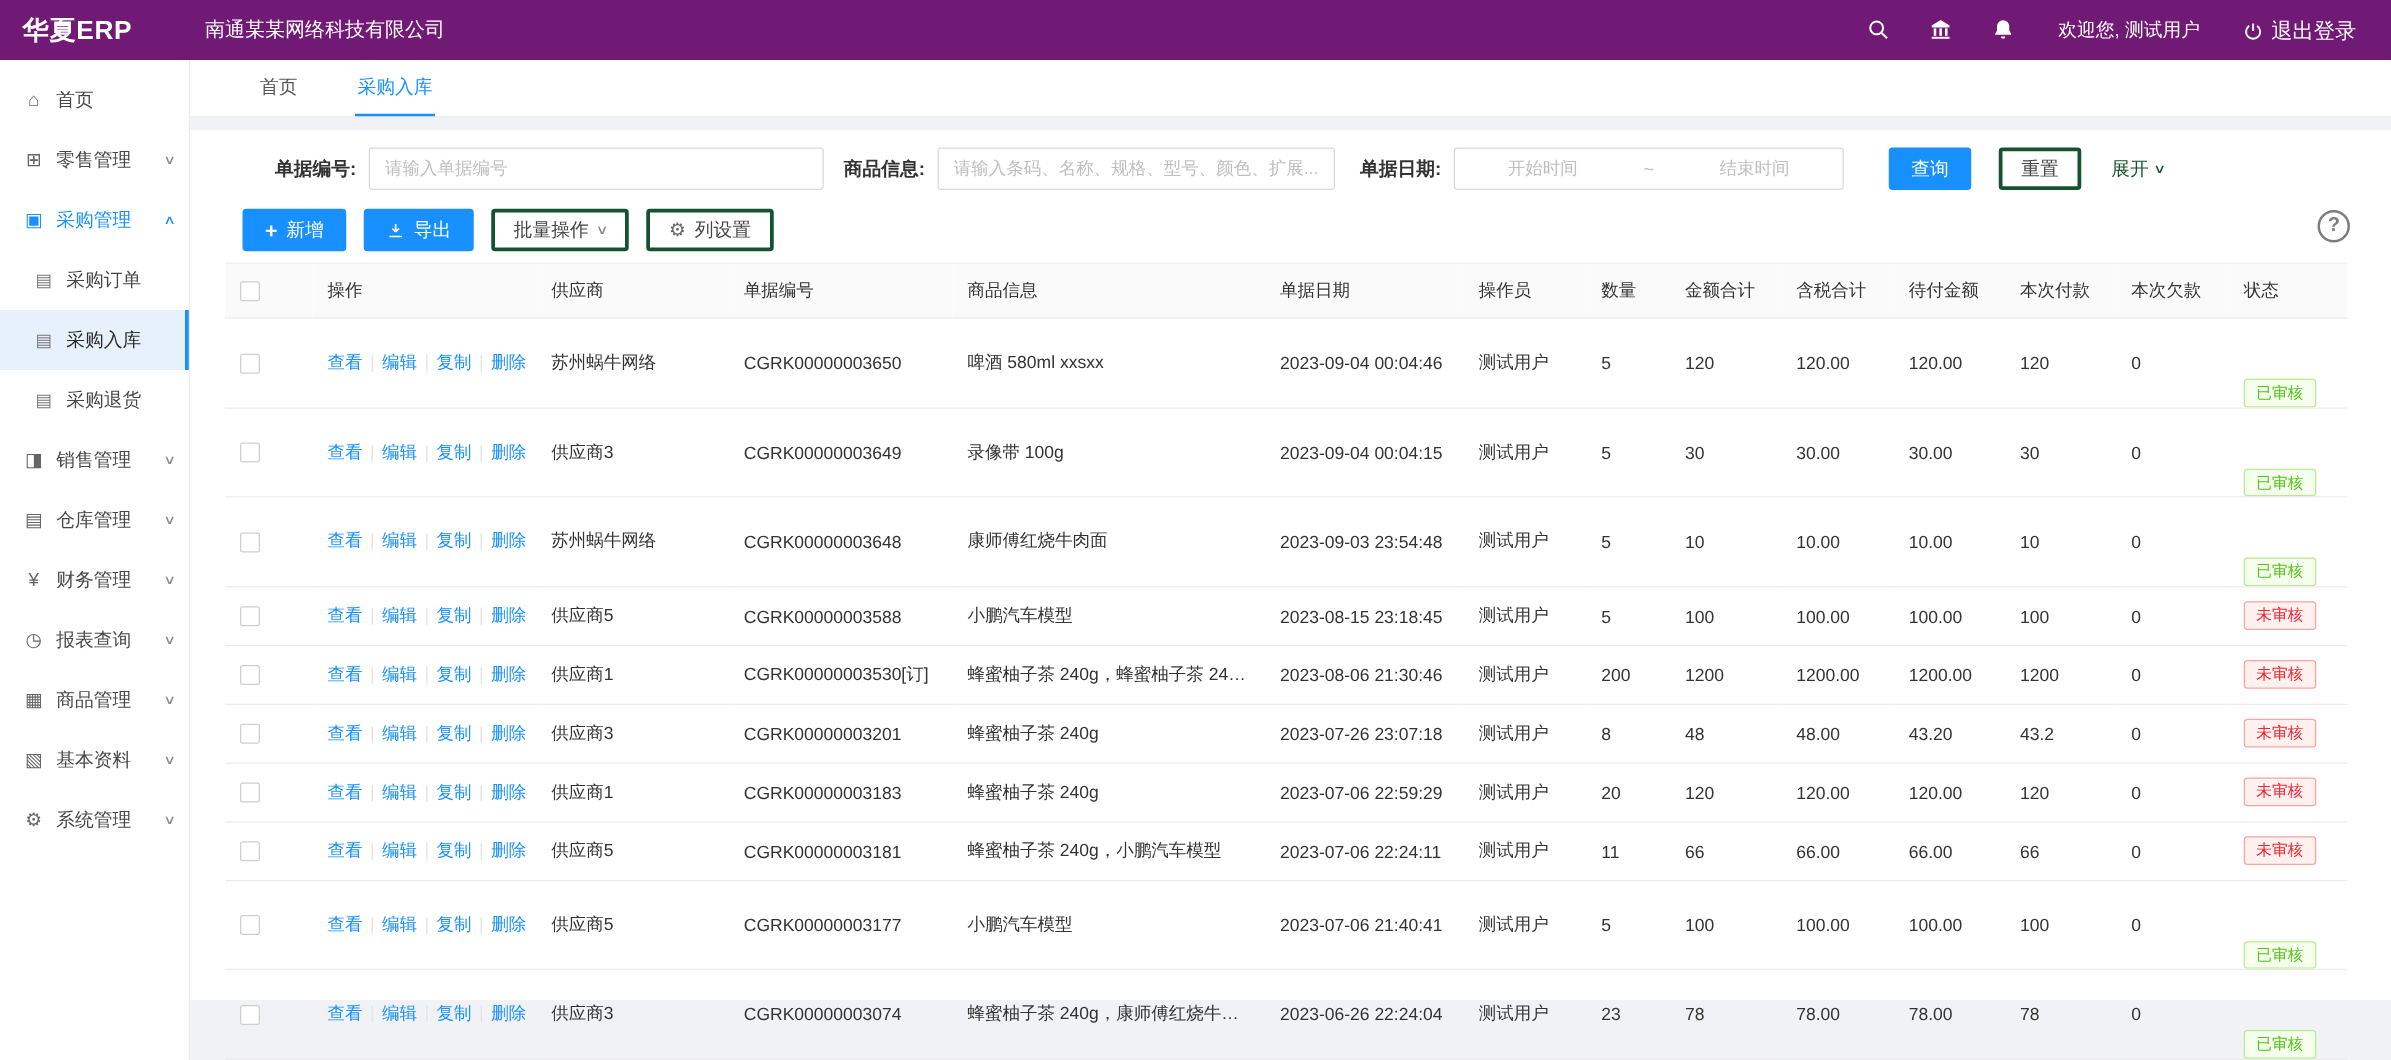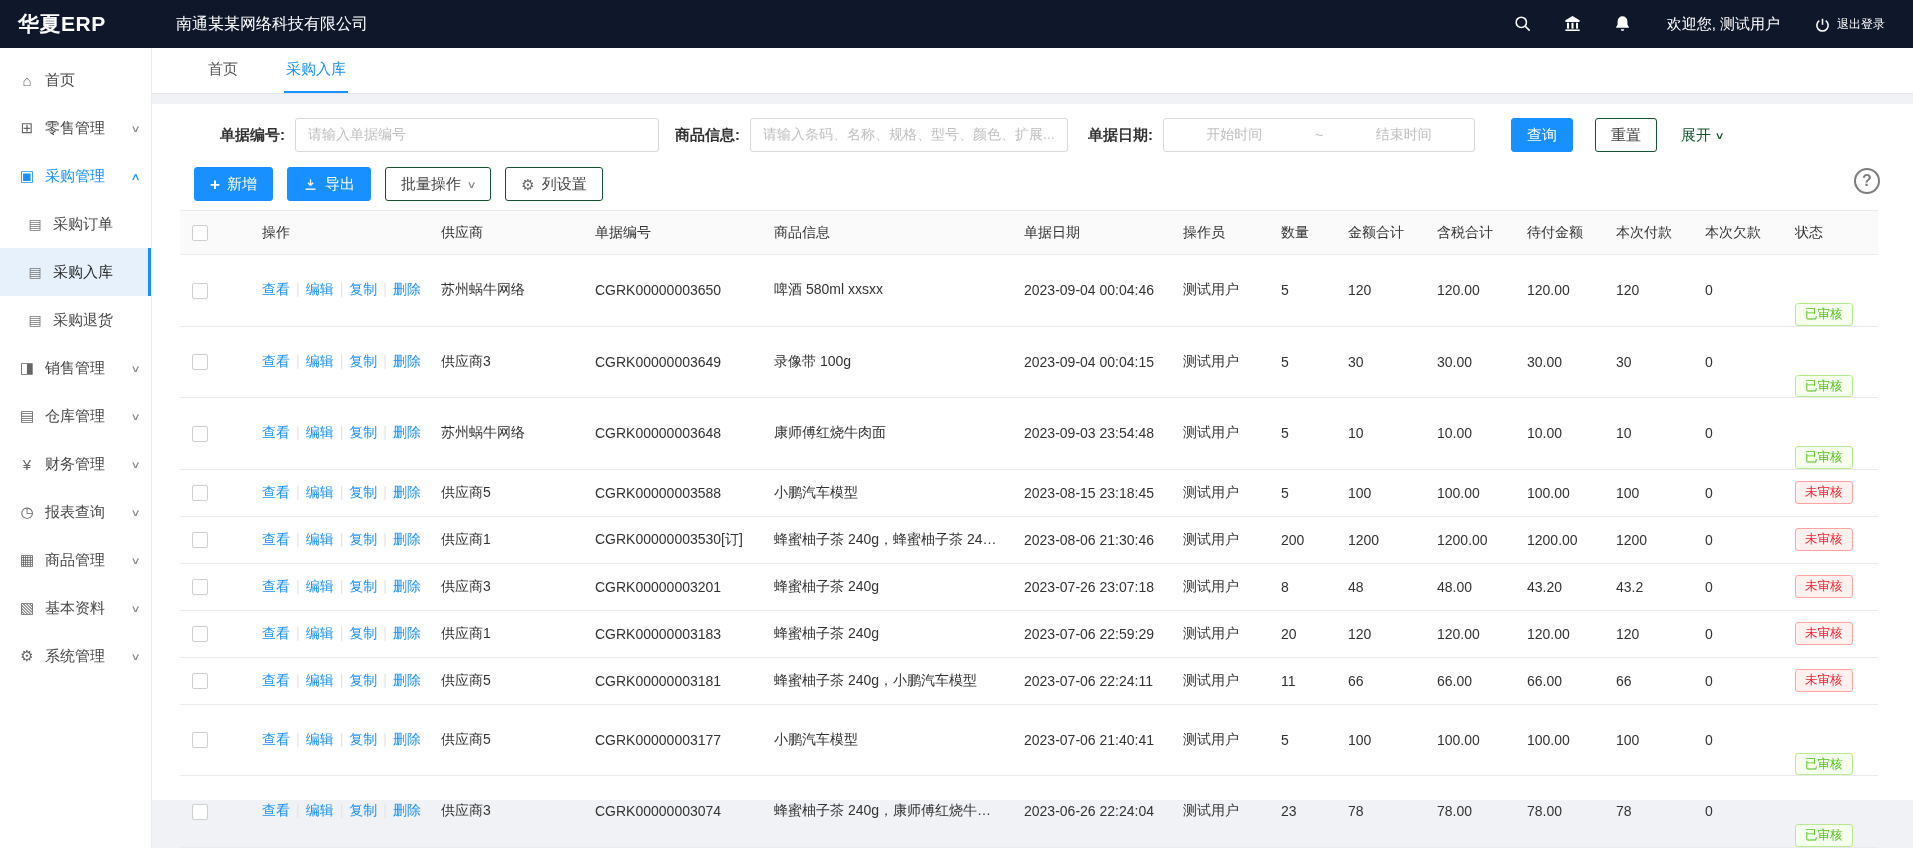--- a/index.html
+++ b/index.html
@@ -1,27 +1,27 @@
 <!DOCTYPE html>
 <html><head>
 <meta charset="utf-8">
 <style>
   * { margin:0; padding:0; box-sizing:border-box; }
   html,body { width:1913px; height:848px; overflow:hidden;
     font-family:"Liberation Sans","DejaVu Sans",sans-serif; color:#333; background:#f0f2f5; }
 
   
-  .topbar { height:48px; background:#0f172a; display:flex; align-items:center; color:#fff; }
+  .topbar { height:48px; background:#701a75; display:flex; align-items:center; color:#fff; }
   .logo { width:152px; padding-left:18px; font-size:21px; font-weight:700; letter-spacing:.5px; flex:none; }
-  .company { font-size:16px; font-weight:500; margin-left:24px; }
+  .company { font-size:16px; font-weight:500; margin-left:12px; }
   .topbar-right { margin-left:auto; display:flex; align-items:center; padding-right:28px; }
   .hicon { display:inline-flex; width:20px; height:20px; margin-left:30px; cursor:pointer; }
   .hicon svg { width:19px; height:19px; }
   .welcome { font-size:15px; margin-left:34px; }
-  .logoutwrap { display:flex; align-items:flex-start; margin-left:34px; font-size:12px; cursor:pointer; }
+  .logoutwrap { display:flex; align-items:center; margin-left:34px; font-size:17px; cursor:pointer; }
   .logoutwrap .hicon { margin-left:0; margin-right:6px; width:17px; height:17px; }
 
   
   .layout { display:flex; height:800px; }
   .sidebar { width:152px; flex:none; background:#fff; border-right:1px solid #ececec; padding-top:8px; }
   .menu-item { height:48px; display:flex; align-items:center; padding:0 12px 0 18px; font-size:15px; color:#474747; cursor:pointer; }
   .micon { width:18px; margin-right:9px; font-size:15px; color:#666; text-align:center; flex:none; }
   .mlabel { white-space:nowrap; }
   .chev { margin-left:auto; font-size:10px; color:#8a8a8a; transform:scaleX(1.4); }
   .menu-item.active-parent, .menu-item.active-parent .micon, .menu-item.active-parent .chev { color:#1890ff; }
@@ -40,21 +40,21 @@
 
   
   .filter-row { display:flex; align-items:center; padding-top:14px; margin-left:40px; }
   .flabel { font-size:15px; font-weight:700; color:#333; margin-right:10px; white-space:nowrap; }
   .finput { height:34px; border:1px solid #d9d9d9; border-radius:3px; background:#fff;
     display:flex; align-items:center; padding:0 12px; cursor:text; }
   .ph { color:#bfbfbf; font-size:14px; white-space:nowrap; overflow:hidden; }
   .w-bill { width:364px; margin-right:16px; }
   .w-prod { width:318px; margin-right:20px; }
   .w-date { width:312px; justify-content:space-around; padding:0 16px; margin-right:36px; }
-  .btn { height:34px; padding:0 15px; border:1px solid #14532d; background:#fff; border-radius:3px;
+  .btn { height:34px; padding:0 15px; border:3px solid #14532d; background:#fff; border-radius:3px;
     font-size:15px; color:#444; display:inline-flex; align-items:center; gap:7px; cursor:pointer;
     font-family:inherit; white-space:nowrap; }
   .btn.primary { background:#1890ff; border-color:#1890ff; color:#fff; }
   .filter-row .btn + .btn { margin-left:22px; }
   .expand-link { color:#14532d; font-size:15px; margin-left:24px; cursor:pointer; display:inline-flex; align-items:center; gap:5px; }
   .chev-inline { font-size:10px; transform:scaleX(1.4); }
   .chev-dark { font-size:10px; color:#888; transform:scaleX(1.4); }
 
   
   .toolbar { display:flex; align-items:center; gap:14px; margin:15px 0 0 14px; position:relative; height:34px; }

